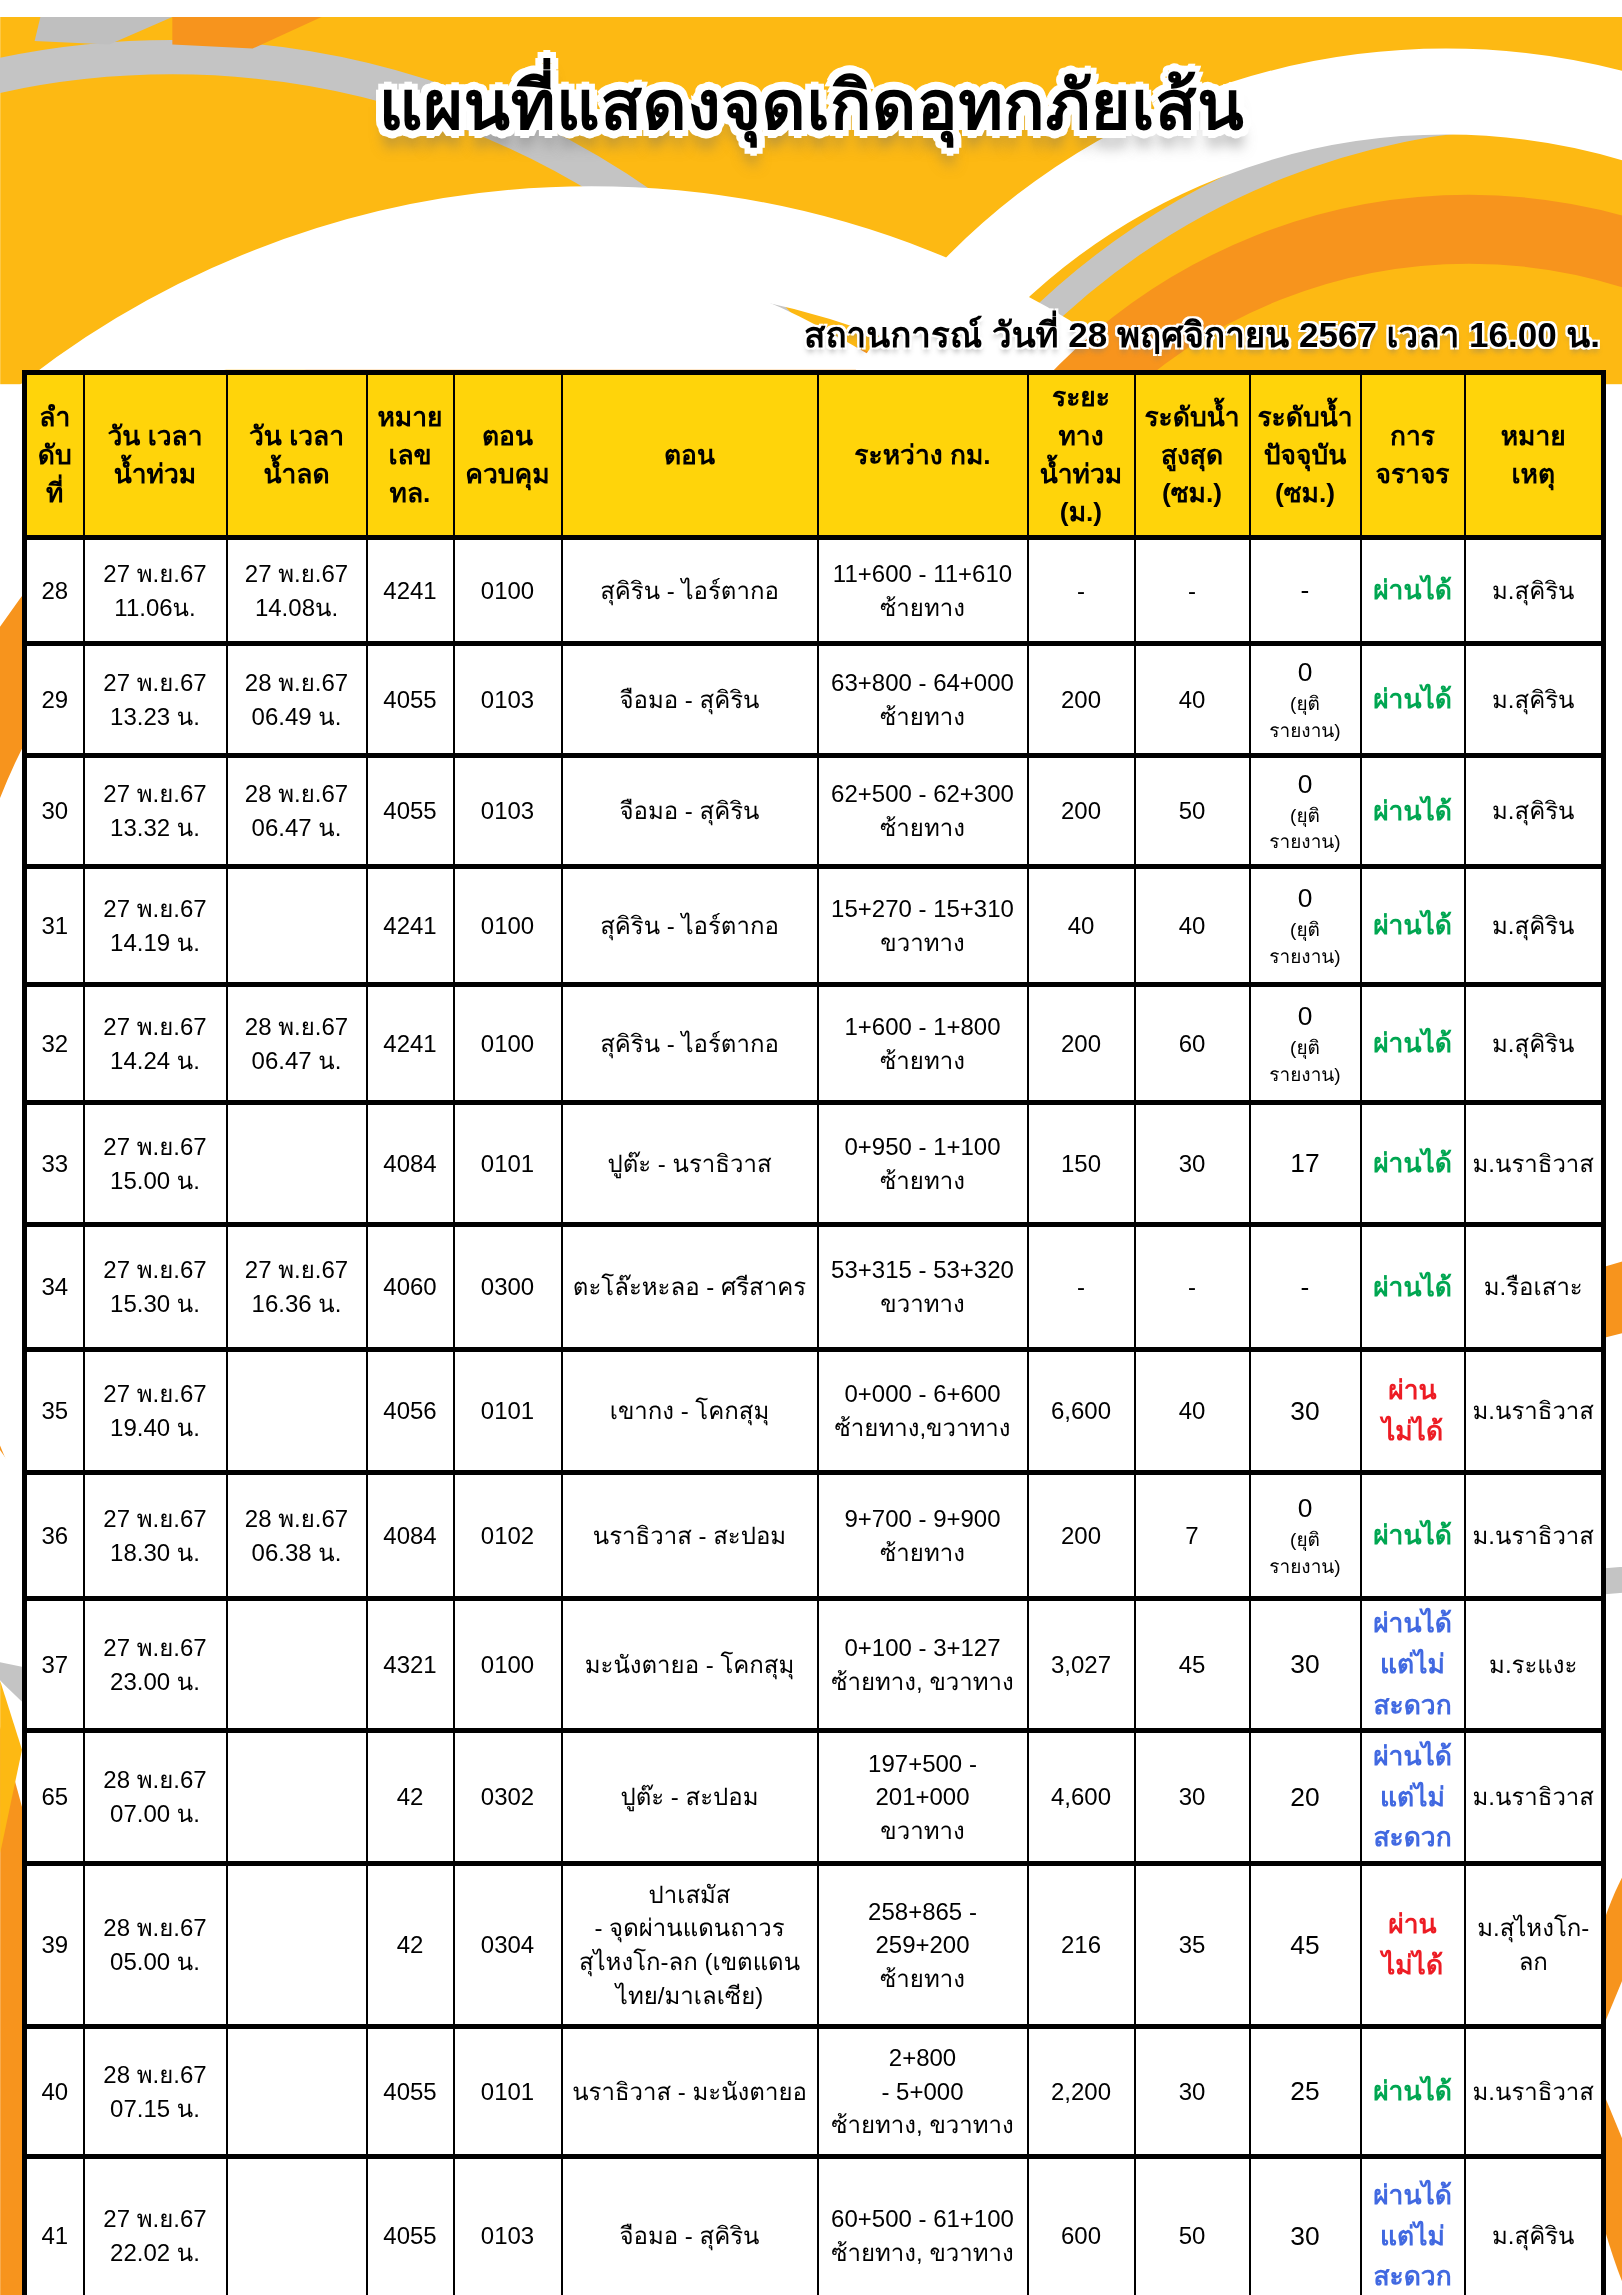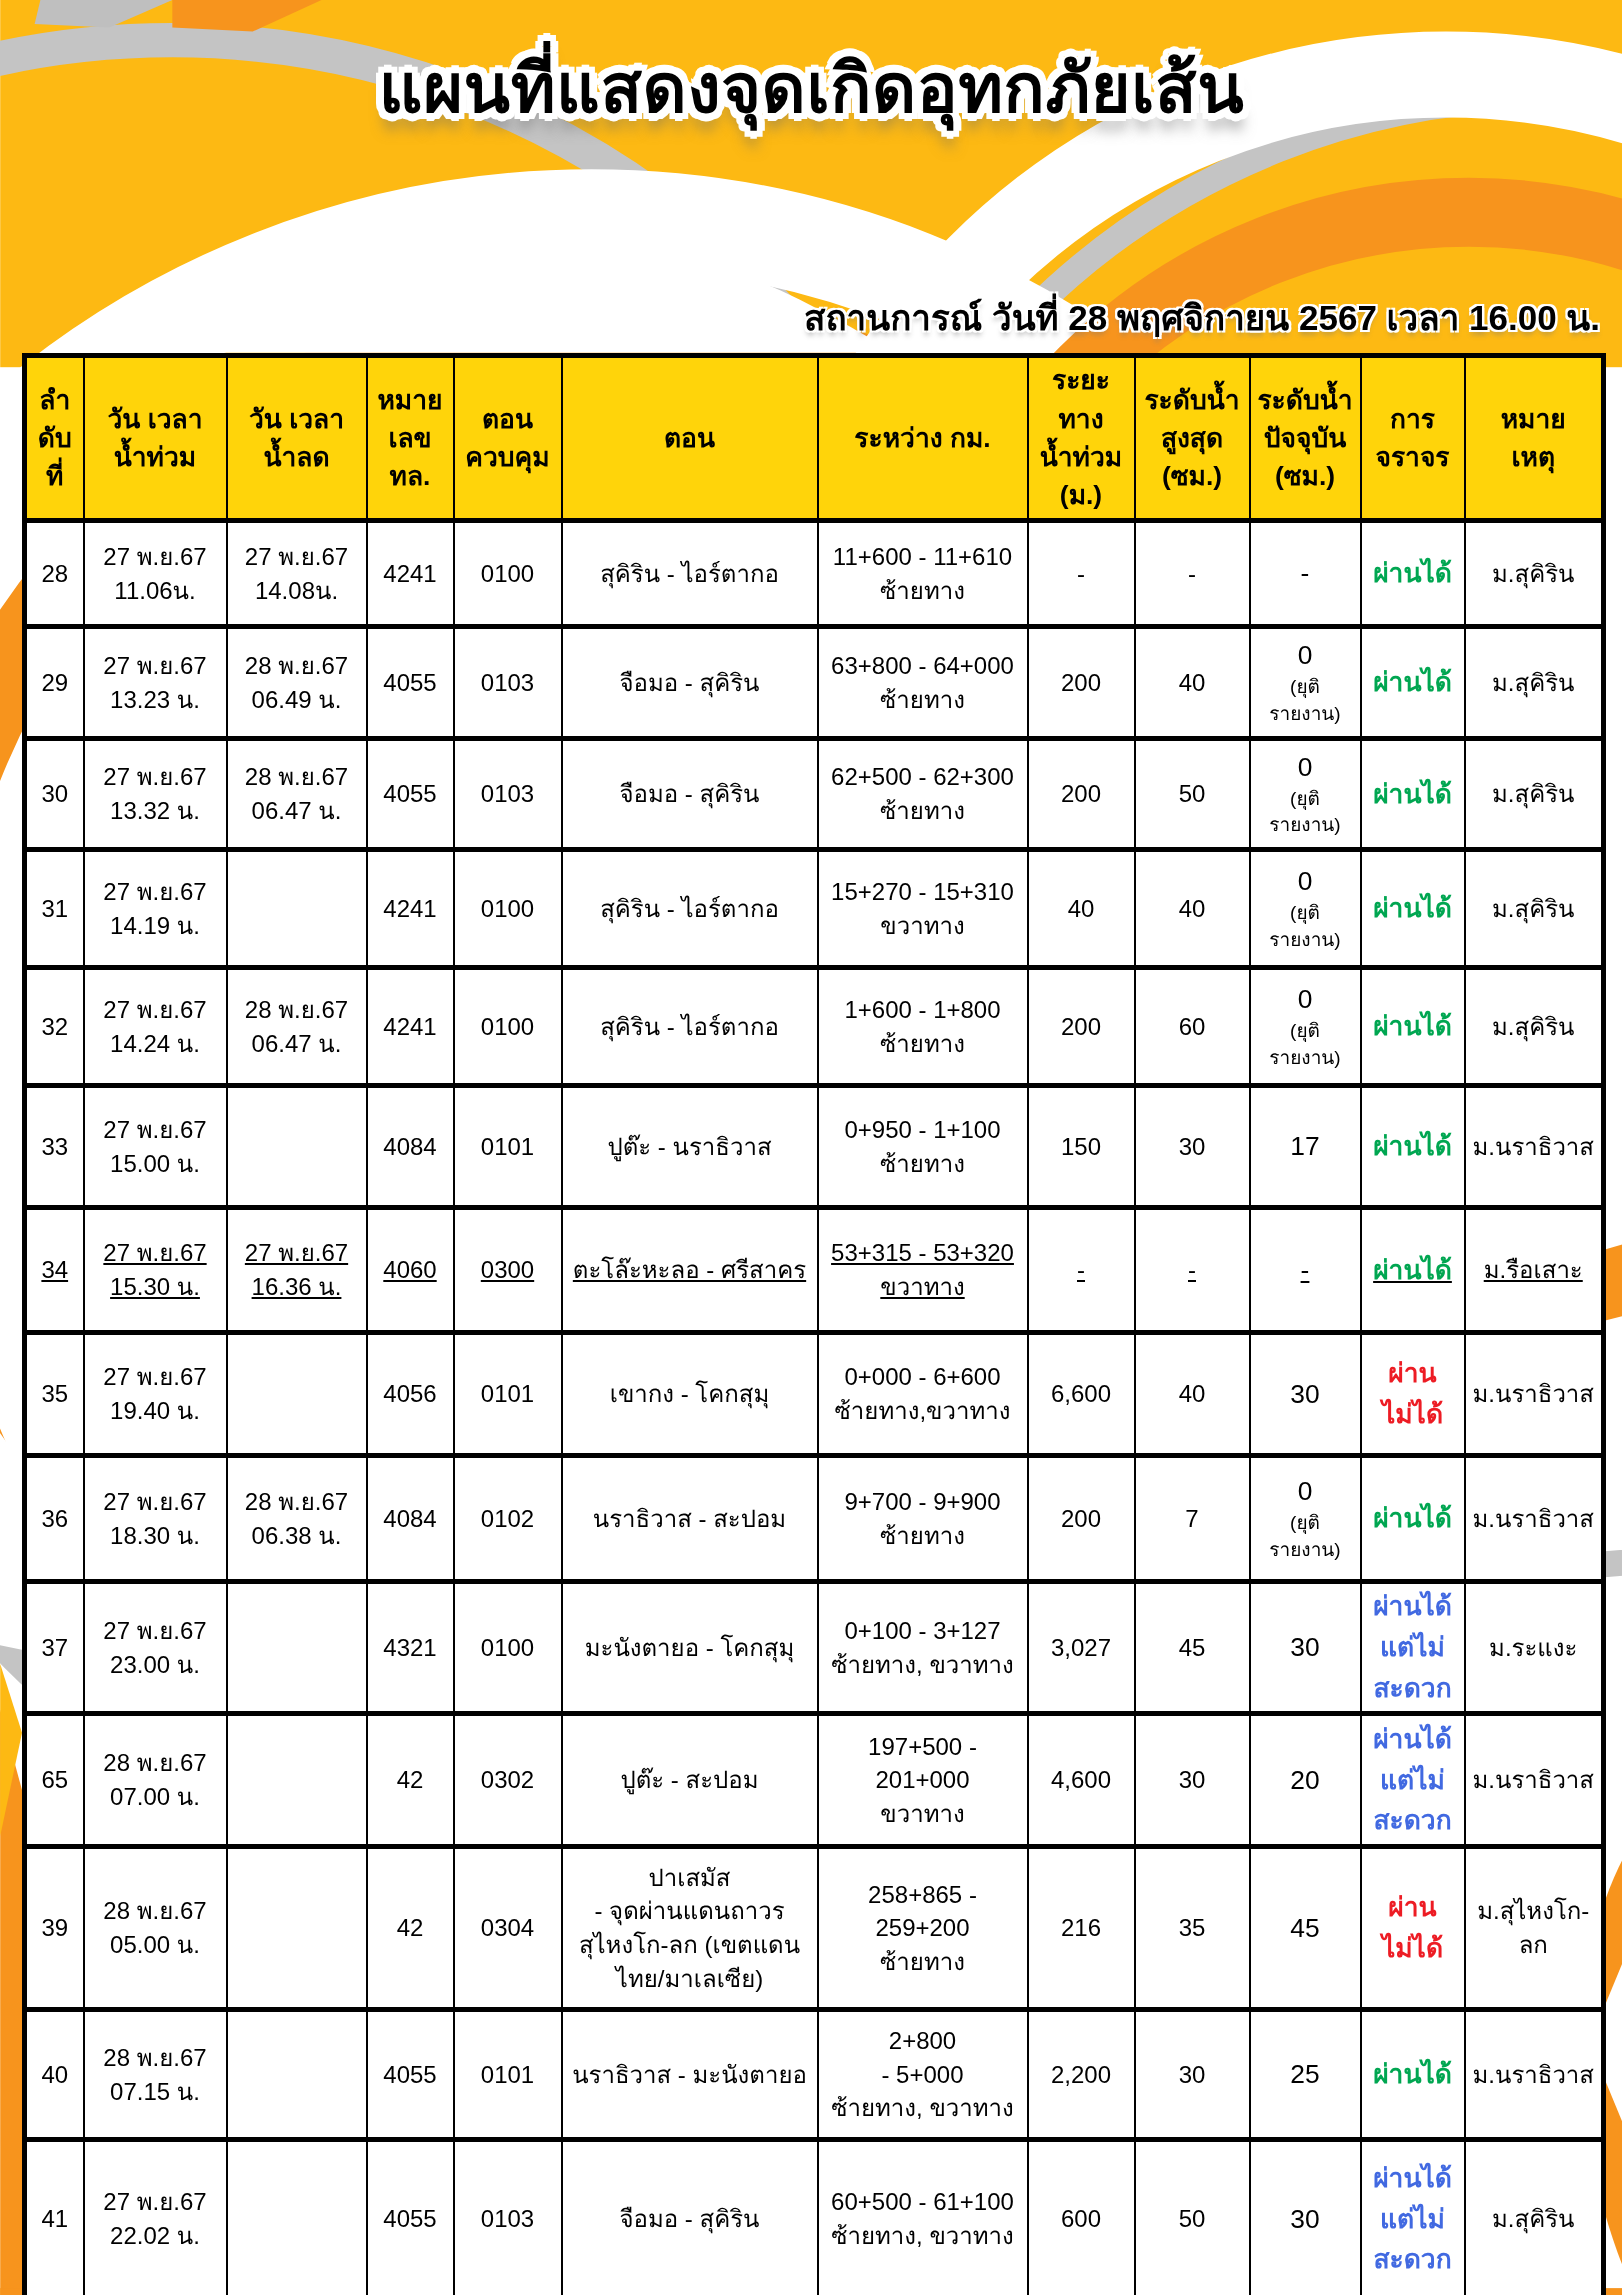--- a/index.html
+++ b/index.html
@@ -1,20 +1,20 @@
 <!DOCTYPE html>
 <html style="--header_bg: #FFD40A; --banner_gold: #FDB913; --swoosh_orange: #F7941D; --pass_green: #00A651; --no_pass_red: #ED1C24; --inconvenient_blue: #4169E1;font-size:9.2px"><head>
 <meta charset="utf-8">
 <style>
   html,body{margin:0;padding:0;}
   body{
     width:1623px;height:2295px;position:relative;overflow:hidden;background:#fff;
     font-family:"Liberation Sans",sans-serif;color:#000;
   }
-  .page{position:absolute;inset:0;}
+  .page{position:absolute;inset:0;margin-top:17px;}
   svg.bg{position:absolute;top:0;left:0;}
   .banner-gold{fill:var(--banner_gold);}
   .arc-white{stroke:#ffffff;fill:none;}
   .arc-orange{stroke:var(--swoosh_orange);fill:none;}
   .arc-gray{stroke:#C4C4C4;fill:none;}
   .fill-orange{fill:var(--swoosh_orange);}
   .fill-gold{fill:var(--banner_gold);}
   .fill-gray{fill:#BFBFBF;}
   .fill-white{fill:#ffffff;}
 
@@ -48,21 +48,21 @@
   td{font-size:24px;line-height:1.4;}
   .c-traffic{font-weight:bold;font-size:26.4px;line-height:1.55;text-align:center;}
   .c-cur{font-size:19px;}
   .c-cur::first-line{font-size:26.4px;}
   tbody tr:nth-child(1){height:106px;}
   tbody tr:nth-child(2){height:112px;}
   tbody tr:nth-child(3){height:111px;}
   tbody tr:nth-child(4){height:118px;}
   tbody tr:nth-child(5){height:118px;}
   tbody tr:nth-child(6){height:122px;}
-  tbody tr:nth-child(7){height:125px;text-decoration:underline;}
+  tbody tr:nth-child(7){height:125px;}
   tbody tr:nth-child(8){height:123px;}
   tbody tr:nth-child(9){height:126px;}
   tbody tr:nth-child(10){height:132px;}
   tbody tr:nth-child(11){height:133px;}
   tbody tr:nth-child(12){height:163px;}
   tbody tr:nth-child(13){height:130px;}
   tbody tr:nth-child(14){height:159px;}
 </style>
 </head>
 <body>

